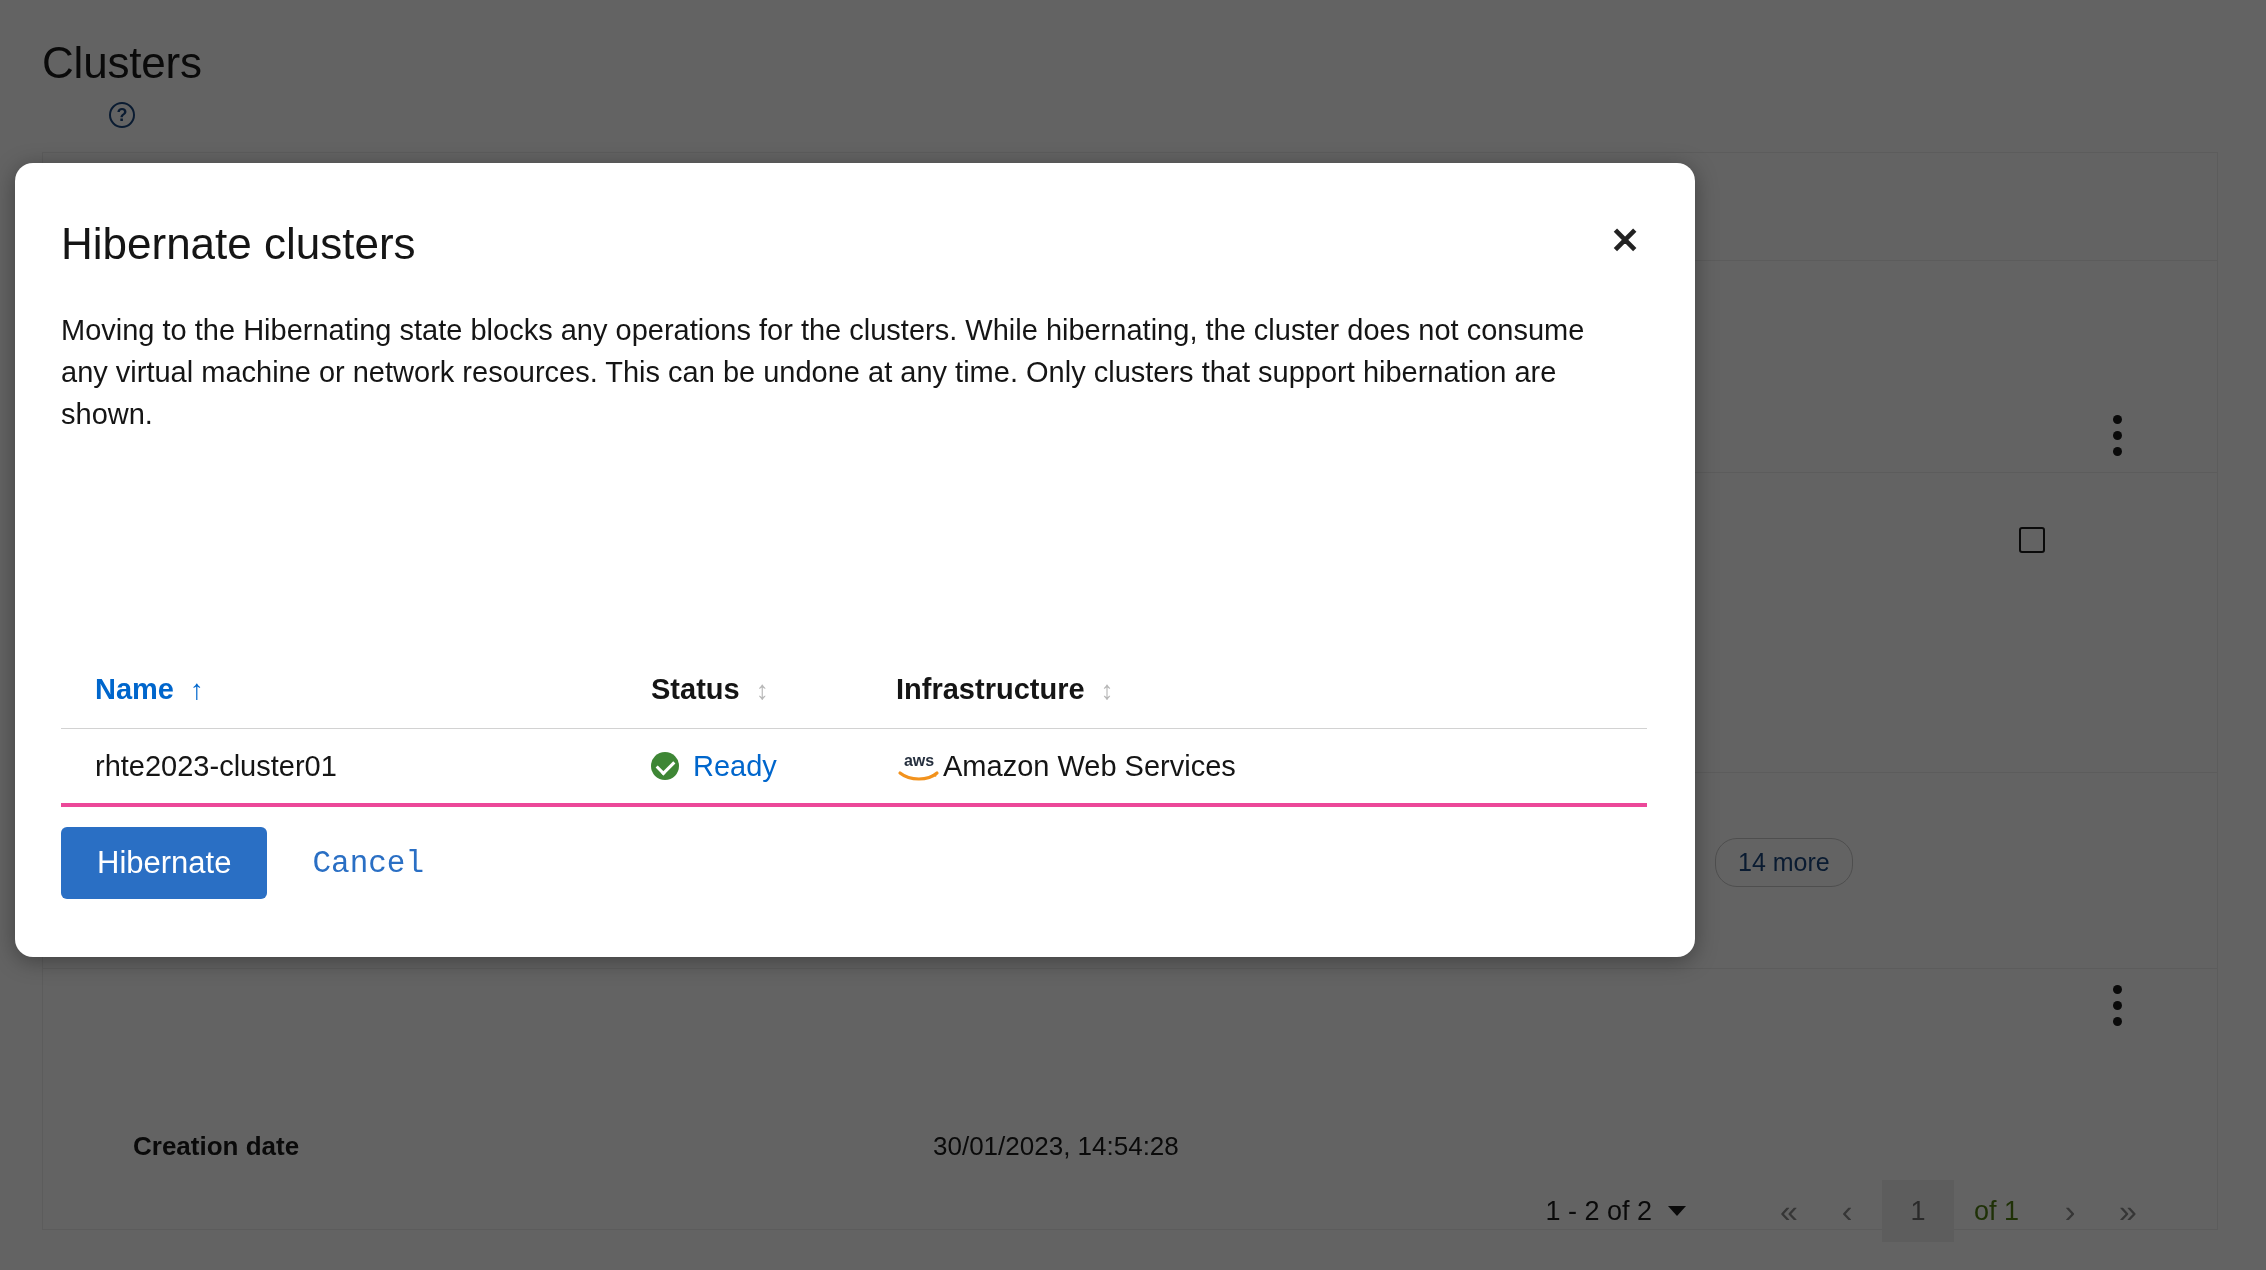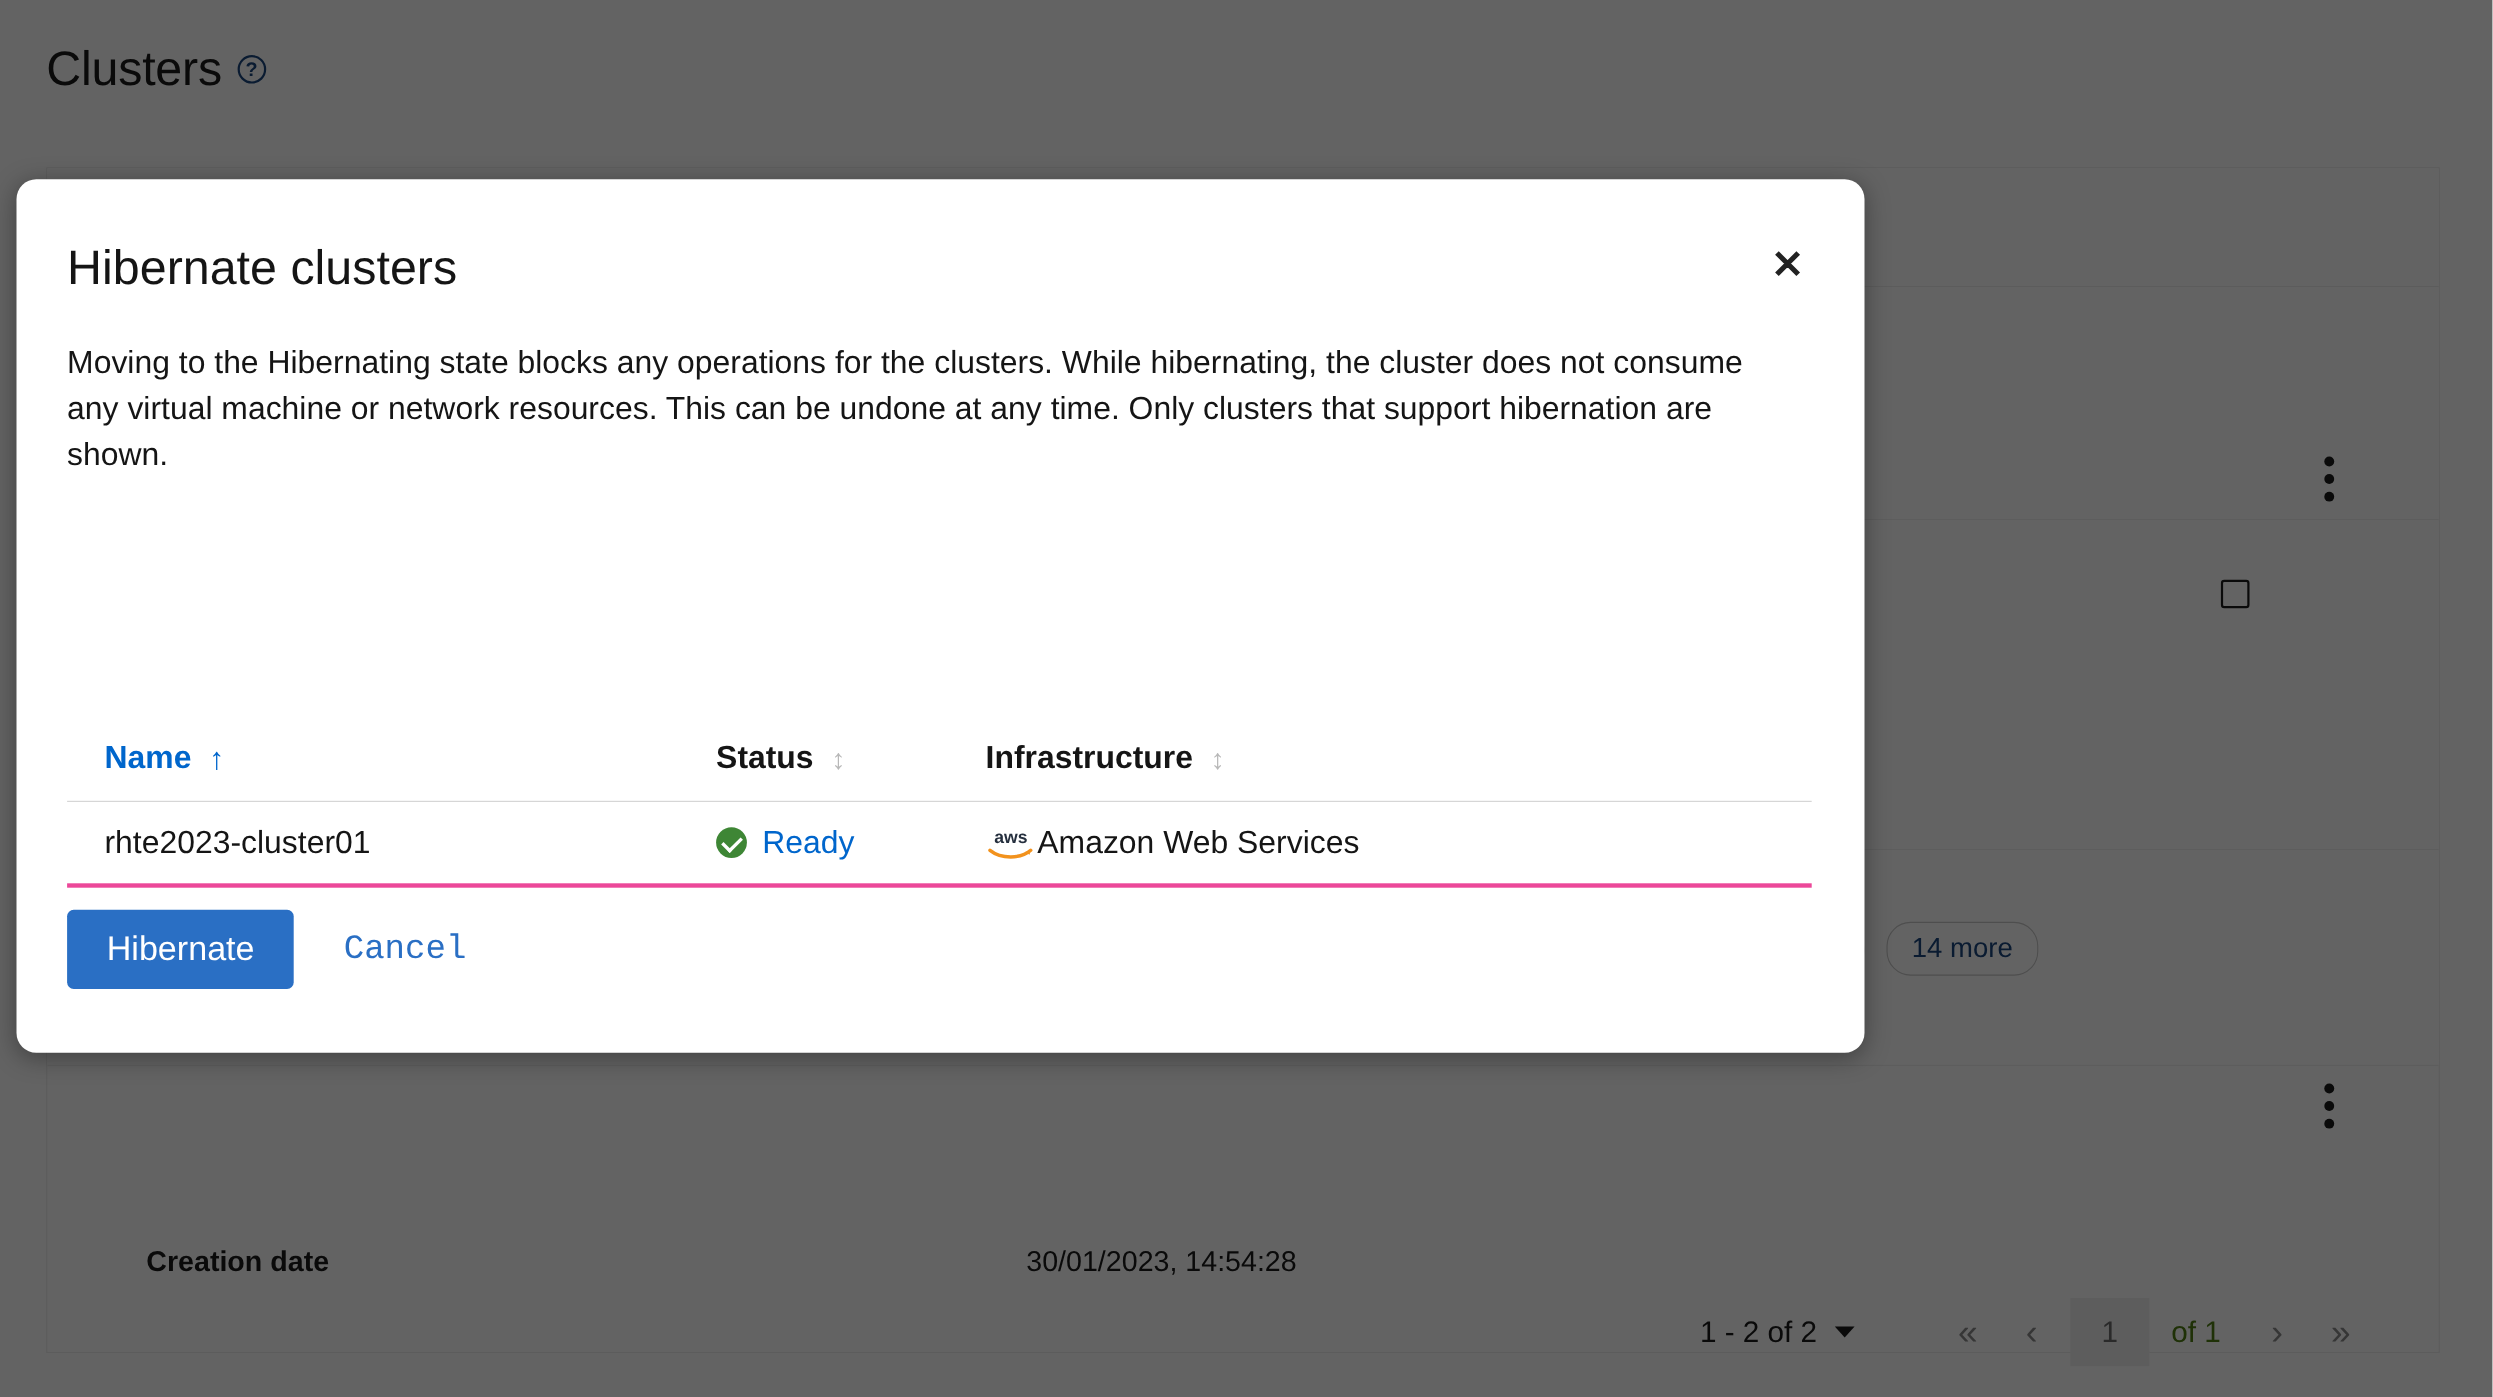--- a/index.html
+++ b/index.html
@@ -31,20 +31,21 @@
     inset: 0;
   }
 
   .page-title-row {
     position: absolute;
     left: 42px;
     top: 38px;
     display: flex;
     align-items: center;
     gap: 14px;
+    flex-direction: column;
   }
   .page-title {
     font-size: 44px;
     font-weight: 400;
     color: #151515;
     letter-spacing: -0.2px;
   }
   .help-icon {
     width: 26px;
     height: 26px;

